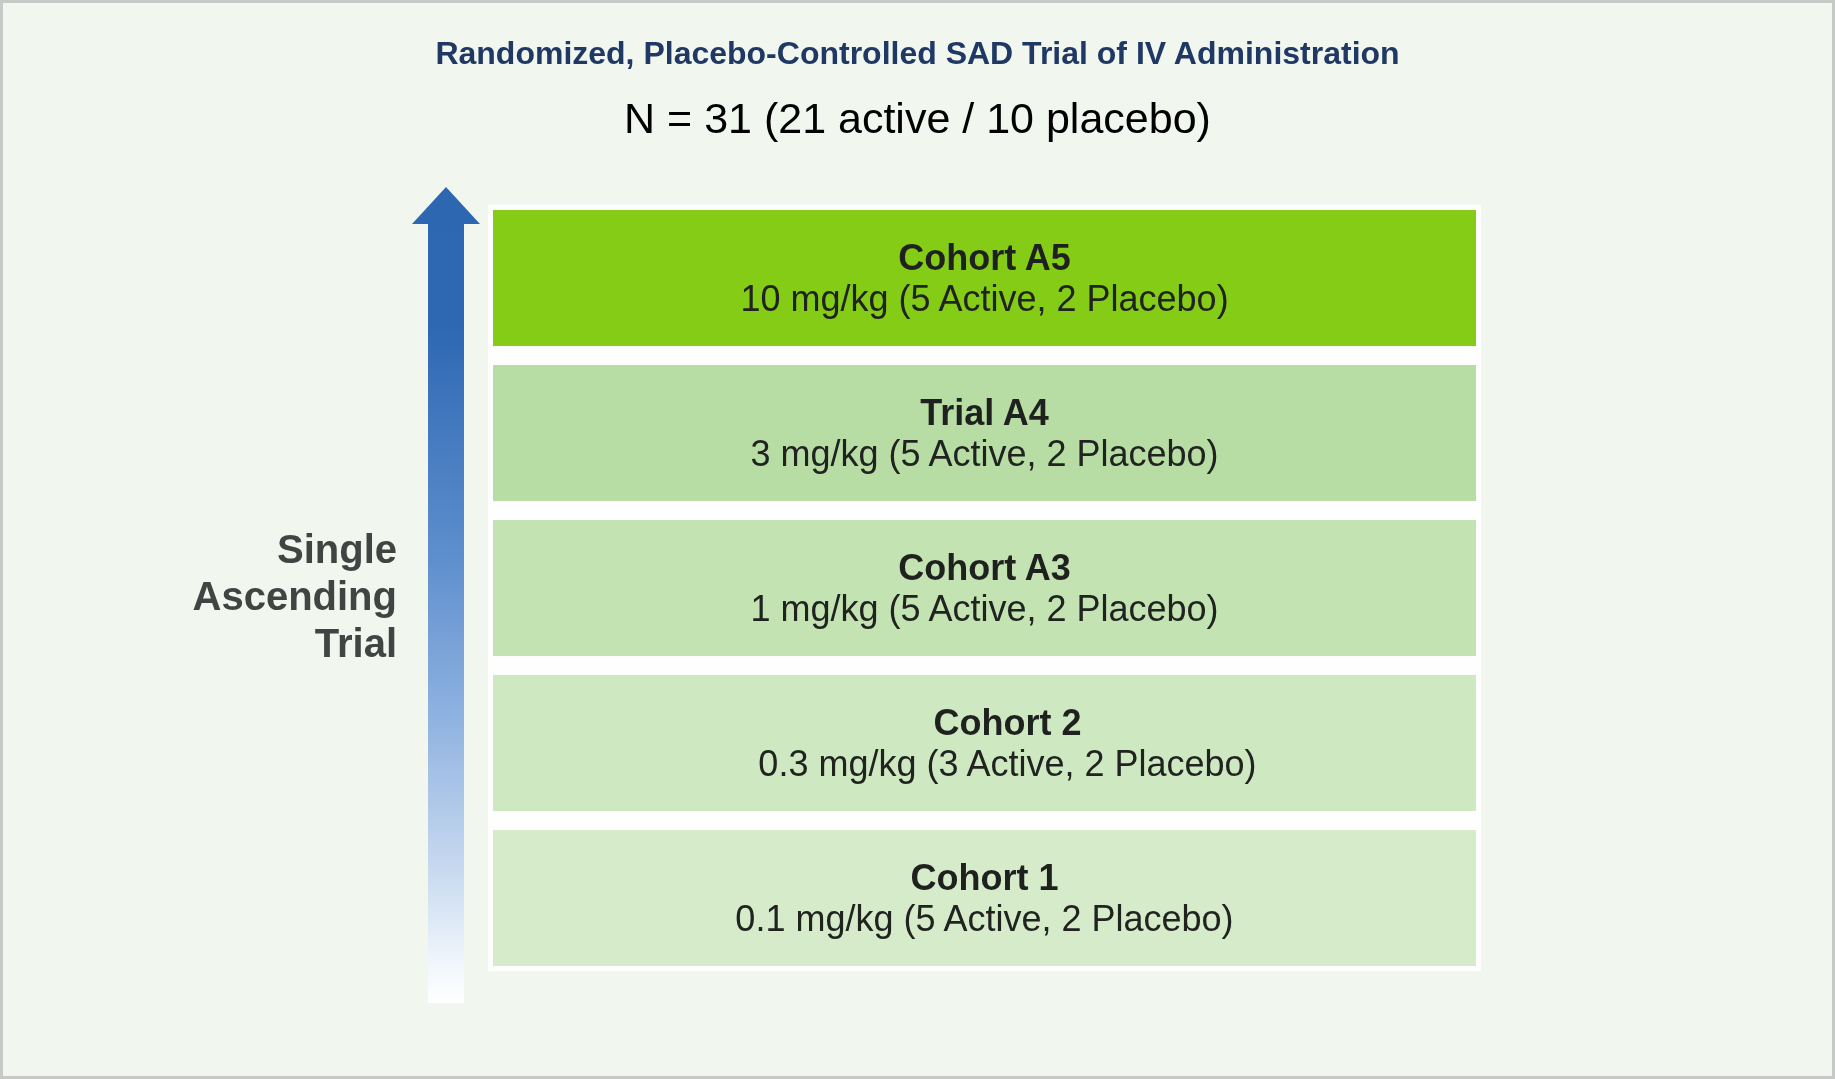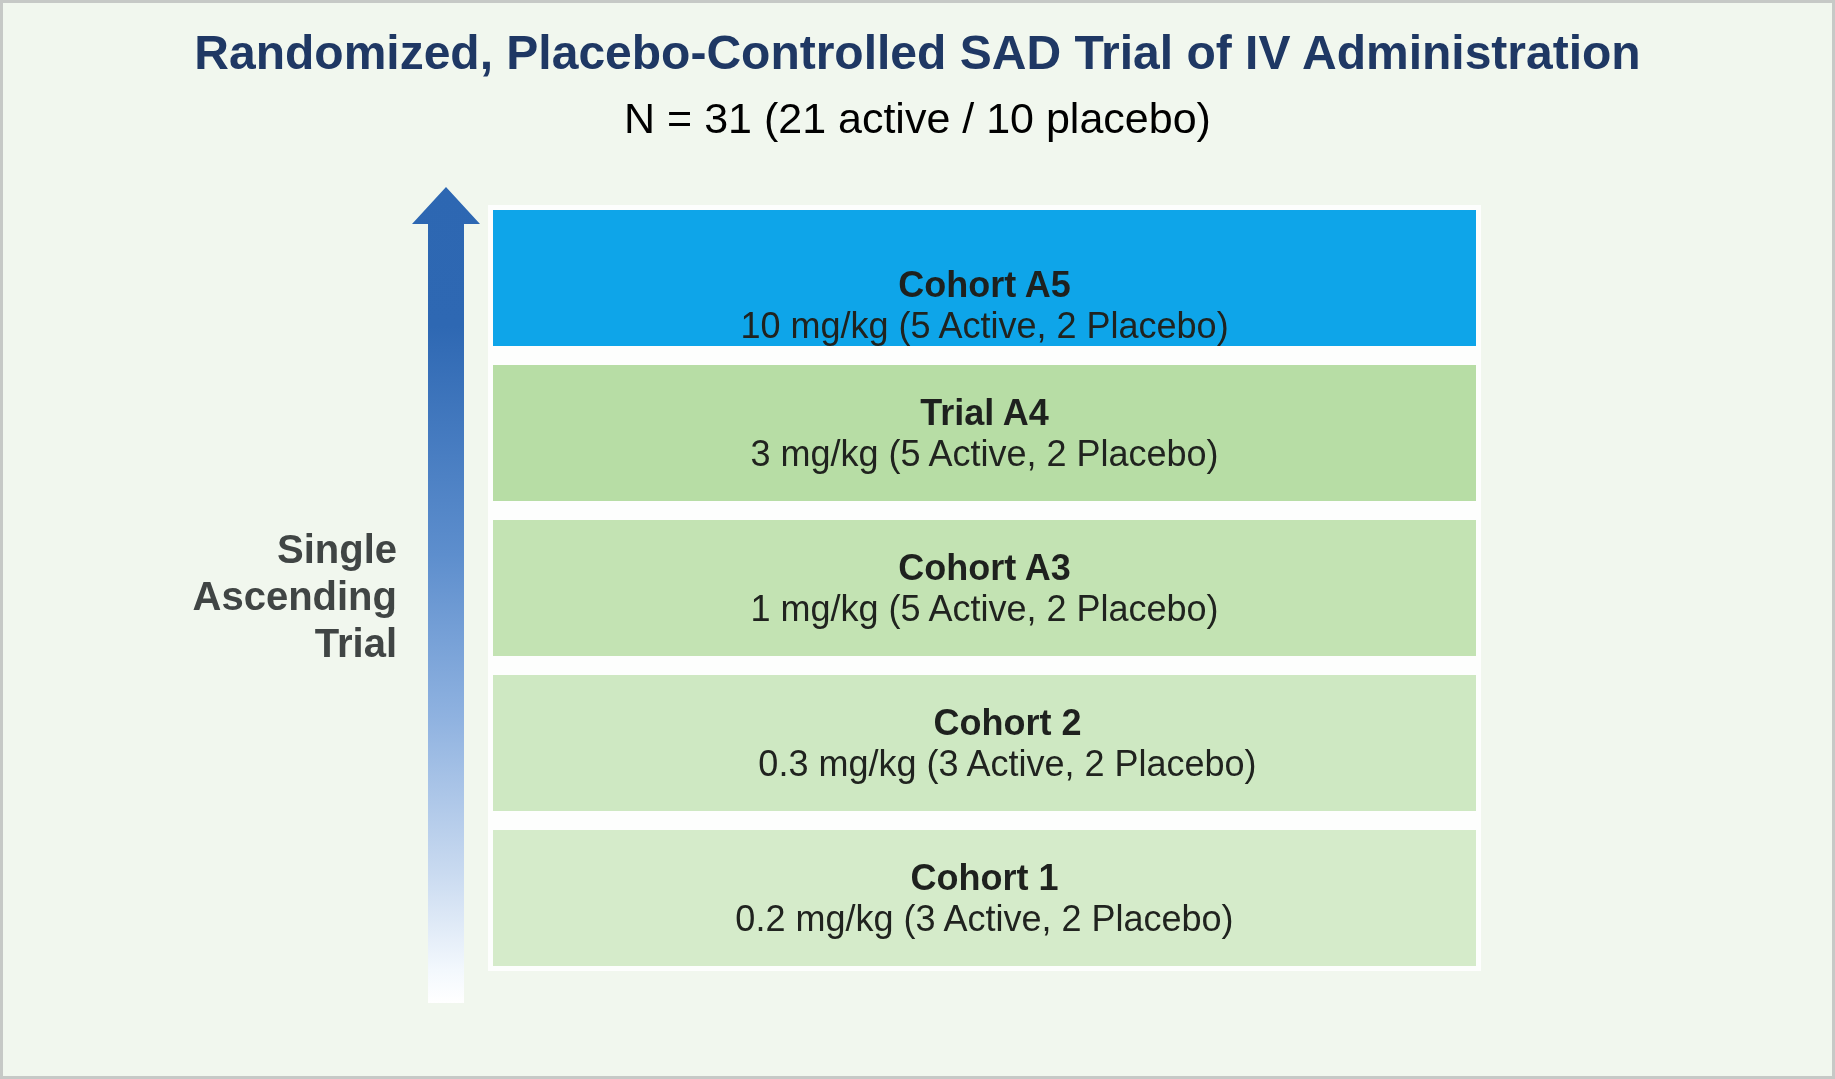--- a/index.html
+++ b/index.html
@@ -16,21 +16,21 @@
     border: 3px solid #c6c9c6;
     overflow: hidden;
     font-family: "Liberation Sans", sans-serif;
   }
   .page-title {
     position: absolute;
     top: 20px;
     left: 0;
     width: 100%;
     text-align: center;
-    font-size: 48px;
+    font-size: 32px;
     font-weight: bold;
     line-height: 60px;
     color: #1f3864;
     letter-spacing: 0px;
   }
   .page-subtitle {
     position: absolute;
     top: 88px;
     left: 0;
     width: 100%;
@@ -117,21 +117,21 @@
           <stop offset="0.84" stop-color="#c9daf0"></stop>
           <stop offset="0.96" stop-color="#f3f8fd"></stop>
           <stop offset="1" stop-color="#ffffff"></stop>
         </linearGradient>
     </defs>
     <polygon points="38,4 72,41 56,41 56,820 20,820 20,41 4,41" fill="url(#arrow-gradient)"></polygon>
   </svg>
 
   <div class="cohort-stack" style="background-color: rgb(253, 254, 253);">
 
-    <div class="cohort-box" style="background-color: #0ea5e9; justify-content: flex-end;">
+    <div class="cohort-box" style="background-color: #84cc16;">
       <div class="cohort-name">Cohort A5</div>
       <div class="cohort-dose">10 mg/kg (5 Active, 2 Placebo)</div>
     </div>
 
     <div class="cohort-box" style="background-color: rgb(183, 221, 165);">
       <div class="cohort-name">Trial A4</div>
       <div class="cohort-dose">3 mg/kg (5 Active, 2 Placebo)</div>
     </div>
 
     <div class="cohort-box" style="background-color: rgb(195, 227, 179); justify-content: center;">
@@ -139,17 +139,17 @@
       <div class="cohort-dose">1 mg/kg (5 Active, 2 Placebo)</div>
     </div>
 
     <div class="cohort-box" style="background-color: rgb(206, 232, 194); padding-left: 46px;">
       <div class="cohort-name">Cohort 2</div>
       <div class="cohort-dose">0.3 mg/kg (3 Active, 2 Placebo)</div>
     </div>
 
     <div class="cohort-box" style="background-color: rgb(213, 235, 202);">
       <div class="cohort-name">Cohort 1</div>
-      <div class="cohort-dose">0.2 mg/kg (3 Active, 2 Placebo)</div>
+      <div class="cohort-dose">0.1 mg/kg (5 Active, 2 Placebo)</div>
     </div>
 
   </div>
 </div>
 
 </body></html>

